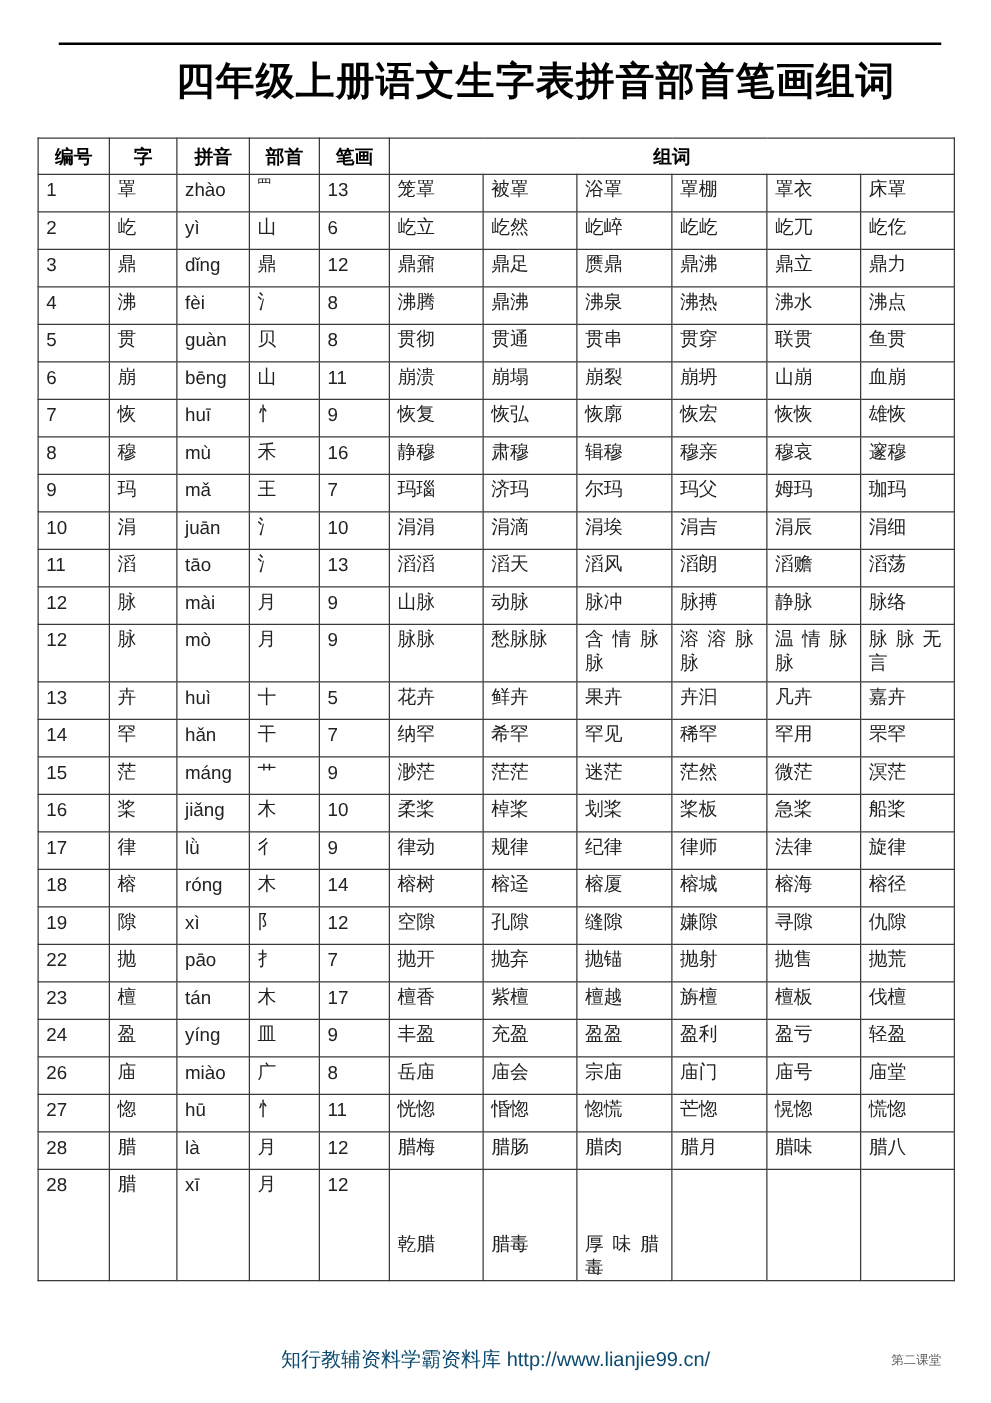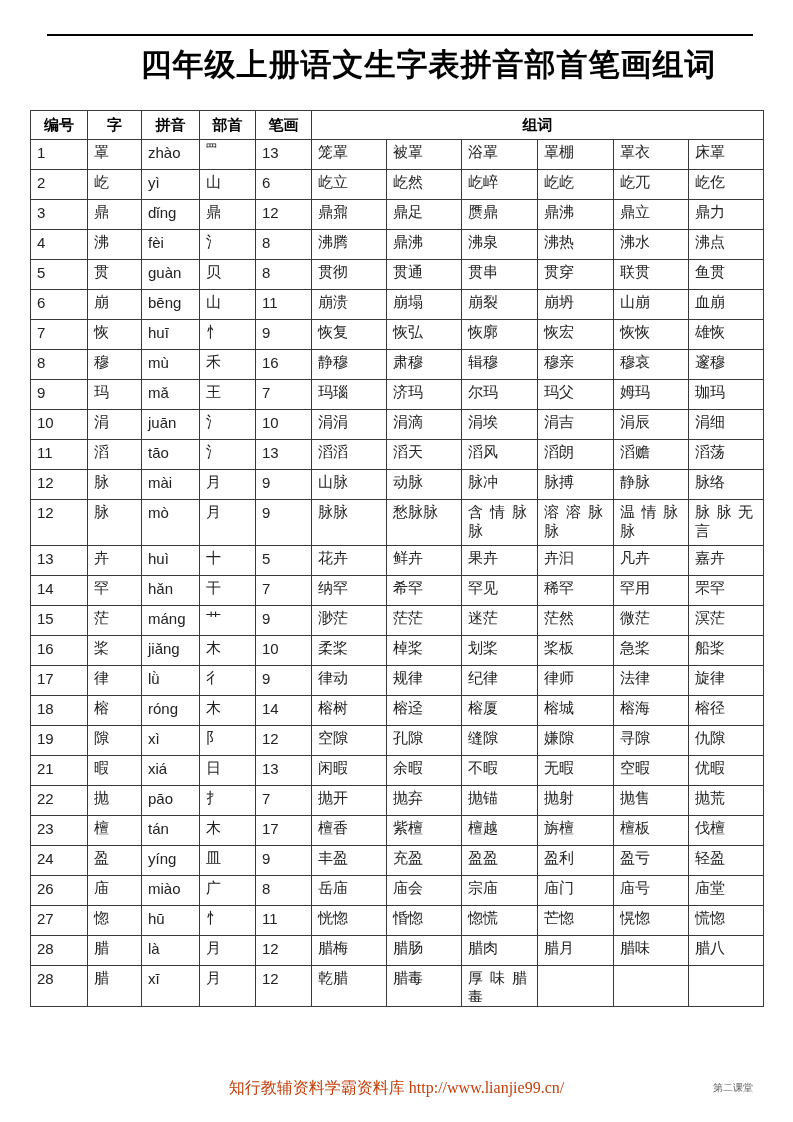--- a/index.html
+++ b/index.html
@@ -36,25 +36,25 @@
   }
   td.c-char, td.c-radical, td.c-word{
     font-family:"Liberation Serif", serif;
   }
   td.c-radical.sup{font-size:11px;line-height:11px;}
   td.c-radical.indent{padding-left:16px;}
   td.c-word div.long{
     text-align:justify;text-justify:inter-character;
     letter-spacing:4px;word-break:break-all;
   }
-  td.c-word div.clip{height:33px;overflow:hidden;}
+  td.c-word div.clip{height:33px;overflow:hidden;margin-top:48px;}
   .footer-center{
     position:absolute;top:1078px;left:0;width:100%;text-align:center;
-    color:#c2410c;font-size:16px;
-    font-family:Liberation Serif, serif;
+    color:#0c4a6e;font-size:16px;
+    font-family:Liberation Sans, sans-serif;
   }
   .footer-right{
     position:absolute;top:1081px;right:40px;
     color:#595959;font-size:10px;
     font-family:Liberation Sans, sans-serif;
   }
 </style>
 </head>
 <body>
 
@@ -581,45 +581,20 @@
           <div>嫌隙</div>
         </td>
         <td class="c-word">
           <div>寻隙</div>
         </td>
         <td class="c-word">
           <div>仇隙</div>
         </td>
       </tr>
       <tr>
-        <td class="c-num">21</td>
-        <td class="c-char">暇</td>
-        <td class="c-pinyin">xiá</td>
-        <td class="c-radical">日</td>
-        <td class="c-strokes">13</td>
-        <td class="c-word">
-          <div>闲暇</div>
-        </td>
-        <td class="c-word">
-          <div>余暇</div>
-        </td>
-        <td class="c-word">
-          <div>不暇</div>
-        </td>
-        <td class="c-word">
-          <div>无暇</div>
-        </td>
-        <td class="c-word">
-          <div>空暇</div>
-        </td>
-        <td class="c-word">
-          <div>优暇</div>
-        </td>
-      </tr>
-      <tr>
         <td class="c-num">22</td>
         <td class="c-char">抛</td>
         <td class="c-pinyin">pāo</td>
         <td class="c-radical">扌</td>
         <td class="c-strokes">7</td>
         <td class="c-word">
           <div>抛开</div>
         </td>
         <td class="c-word">
           <div>抛弃</div>

